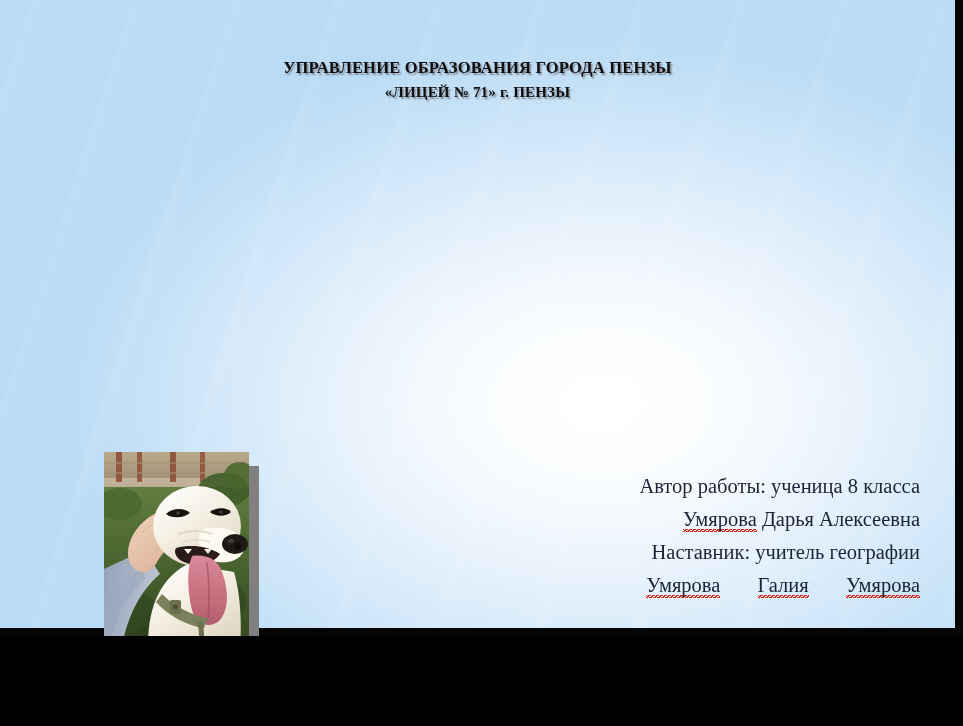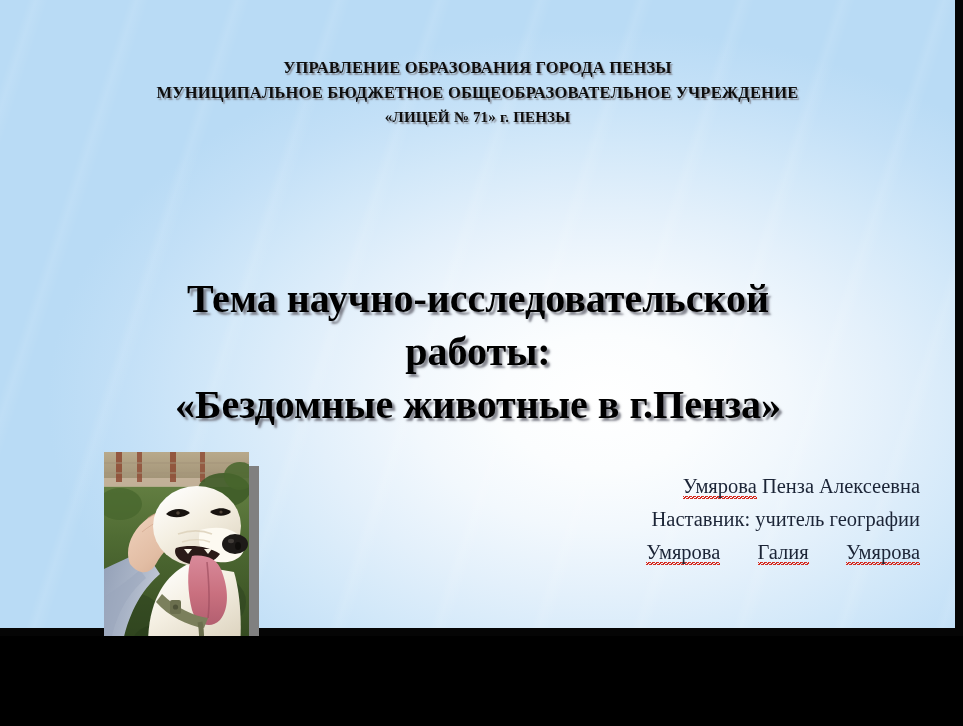--- a/index.html
+++ b/index.html
@@ -185,29 +185,23 @@
 </style>
 </head>
 <body>
 
 <div id="slide">
 
   <div id="slide-canvas">
 
     <div class="org-header">
       <div class="org-line l1">УПРАВЛЕНИЕ ОБРАЗОВАНИЯ ГОРОДА ПЕНЗЫ</div>
-      <div class="org-line l2">МУНИЦИПАЛЬНОЕ БЮДЖЕТНОЕ ОБЩЕОБРАЗОВАТЕЛЬНОЕ  УЧРЕЖДЕНИЕ</div>
       <div class="org-line l3">«ЛИЦЕЙ № 71» г. ПЕНЗЫ</div>
     </div>
 
-    <div class="slide-title">
-      <div class="title-line">Тема научно-исследовательской</div>
-      <div class="title-line">работы:</div>
-      <div class="title-line">«Бездомные животные в г.Пенза»</div>
-    </div>
 
     <div class="photo-wrap">
       <div class="photo-shadow"></div>
       <div class="photo">
         <svg viewBox="0 0 145 193" preserveAspectRatio="none">
           <defs>
             <linearGradient id="grassG" x1="0" y1="0" x2="0" y2="1">
               <stop offset="0%" stop-color="#6f8a4a"></stop>
               <stop offset="45%" stop-color="#4f6b33"></stop>
               <stop offset="100%" stop-color="#33481f"></stop>
@@ -301,21 +295,24 @@
                    C 84 174, 64 164, 52 150 Z" fill="#7b7f5c"></path>
           <rect x="66" y="148" width="11" height="14" rx="2" fill="#6b6f4e"></rect>
           <circle cx="71.5" cy="155" r="2.6" fill="#4e5238"></circle>
           <path d="M 96 170 C 98 180, 98 188, 96 193" stroke="#6b6f4e" stroke-width="5" fill="none"></path>
         </svg>
       </div>
     </div>
 
     <div class="credits">
       <div class="credit-line">
-        <span class="sp">Умярова</span><span> </span><span>Пенза Алексеевна</span>
+        <span>Автор работы: ученица 8 класса</span>
+      </div>
+      <div class="credit-line">
+        <span class="sp">Умярова</span><span> </span><span>Дарья Алексеевна</span>
       </div>
       <div class="credit-line">
         <span>Наставник: учитель географии</span>
       </div>
       <div class="credit-line">
         <span class="sp">Умярова</span><span> </span><span class="sp">Галия</span><span> </span><span class="sp">Умярова</span>
       </div>
     </div>
 
     <div class="place-year">Пенза, 2019</div>

